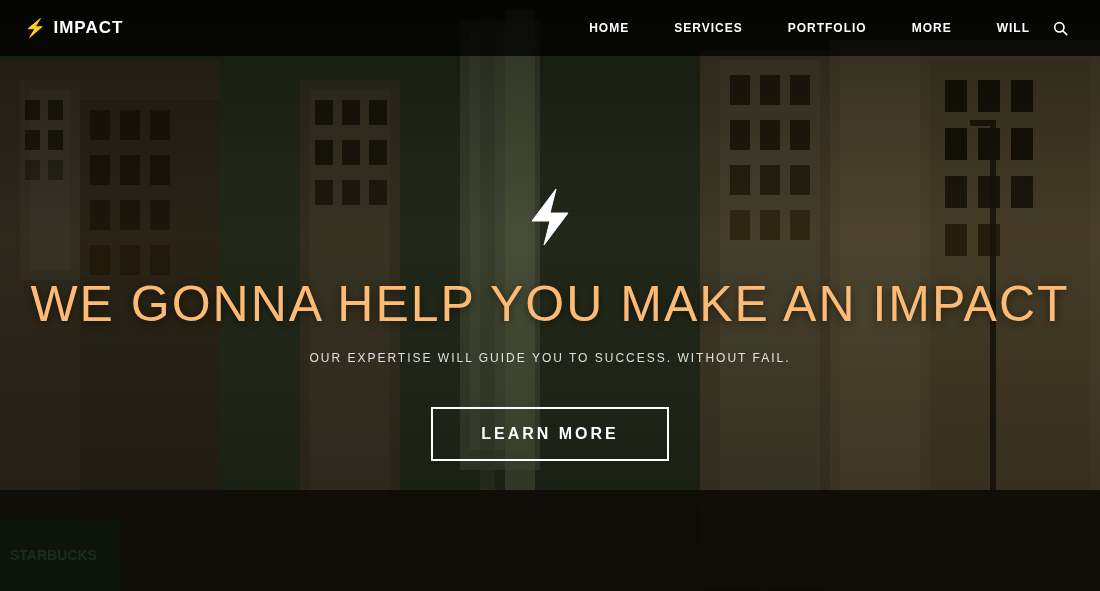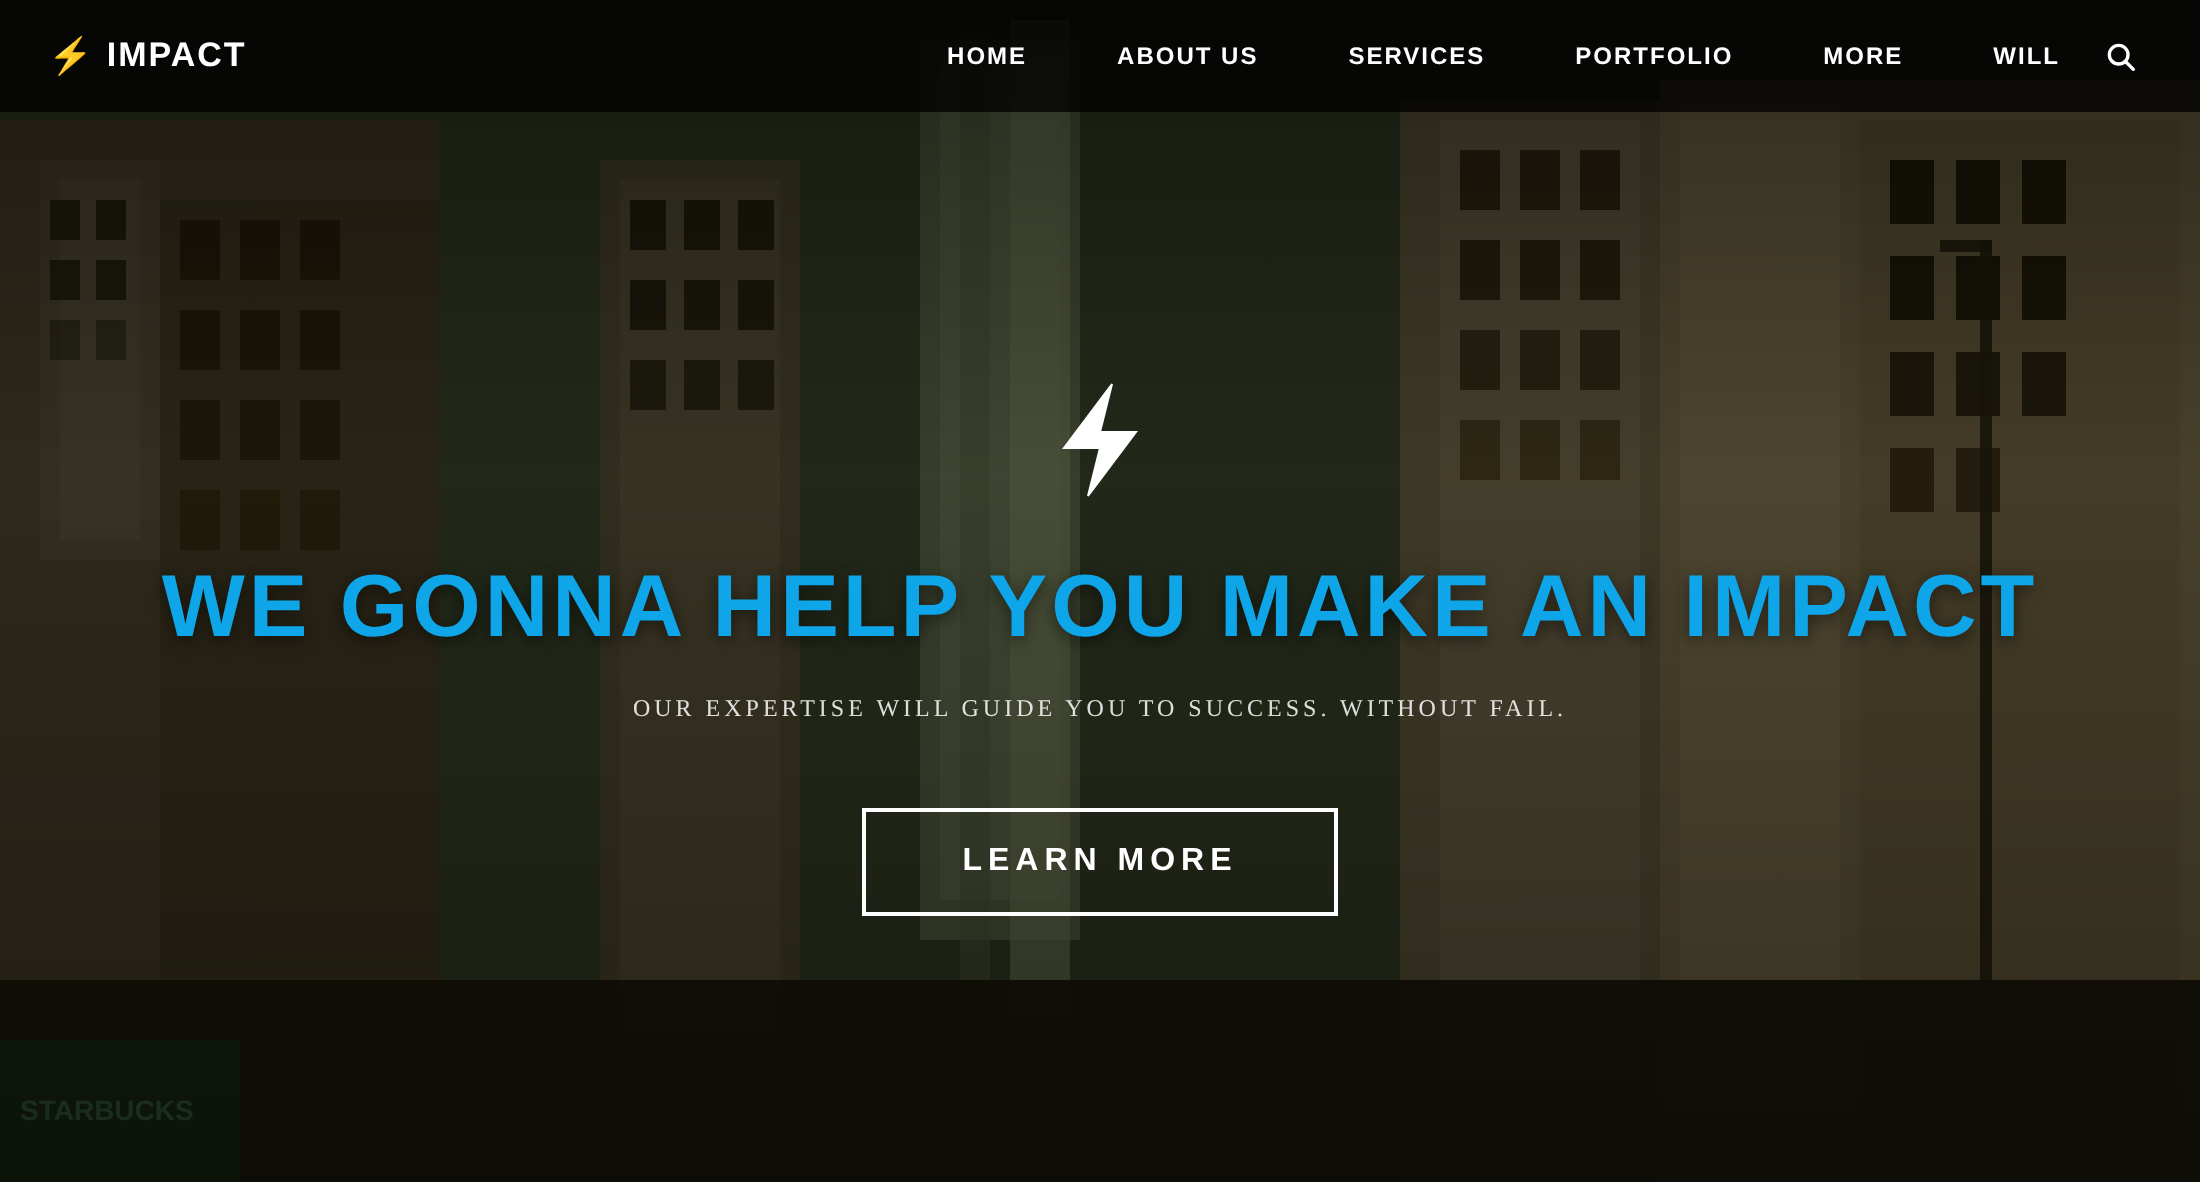--- a/index.html
+++ b/index.html
@@ -113,37 +113,36 @@
     }
 
     .hero-bolt {
       font-size: 48px;
       color: #fff;
       margin-bottom: 20px;
       line-height: 1;
     }
 
     .hero-title {
-      font-size: 44px;
-      font-weight: 700;
-      color: #0ea5e9;
+      font-size: 50px;
+      font-weight: 400;
+      color: #fdba74;
       letter-spacing: 2px;
       text-transform: uppercase;
       margin-bottom: 18px;
       text-shadow: 0 2px 8px rgba(0,0,0,0.5);
     }
 
     .hero-subtitle {
       font-size: 12px;
       font-weight: 400;
       color: rgba(255,255,255,0.85);
       letter-spacing: 2px;
       text-transform: uppercase;
       margin-bottom: 42px;
-      font-family: Liberation Serif, serif;
     }
 
     .hero-btn {
       display: inline-block;
       border: 2px solid #fff;
       color: #fff;
       background: transparent;
       font-size: 16px;
       font-weight: 700;
       letter-spacing: 3px;
@@ -258,23 +257,20 @@
   <nav class="navbar">
     <div class="navbar-brand">
       <span class="brand-icon">⚡</span>
       <span>IMPACT</span>
     </div>
     <ul class="navbar-nav">
       <li>
         <a>HOME</a>
       </li>
       <li>
-        <a>ABOUT US</a>
-      </li>
-      <li>
         <a>SERVICES</a>
       </li>
       <li>
         <a>PORTFOLIO</a>
       </li>
       <li>
         <a>MORE</a>
       </li>
       <li>
         <a>WILL</a>

